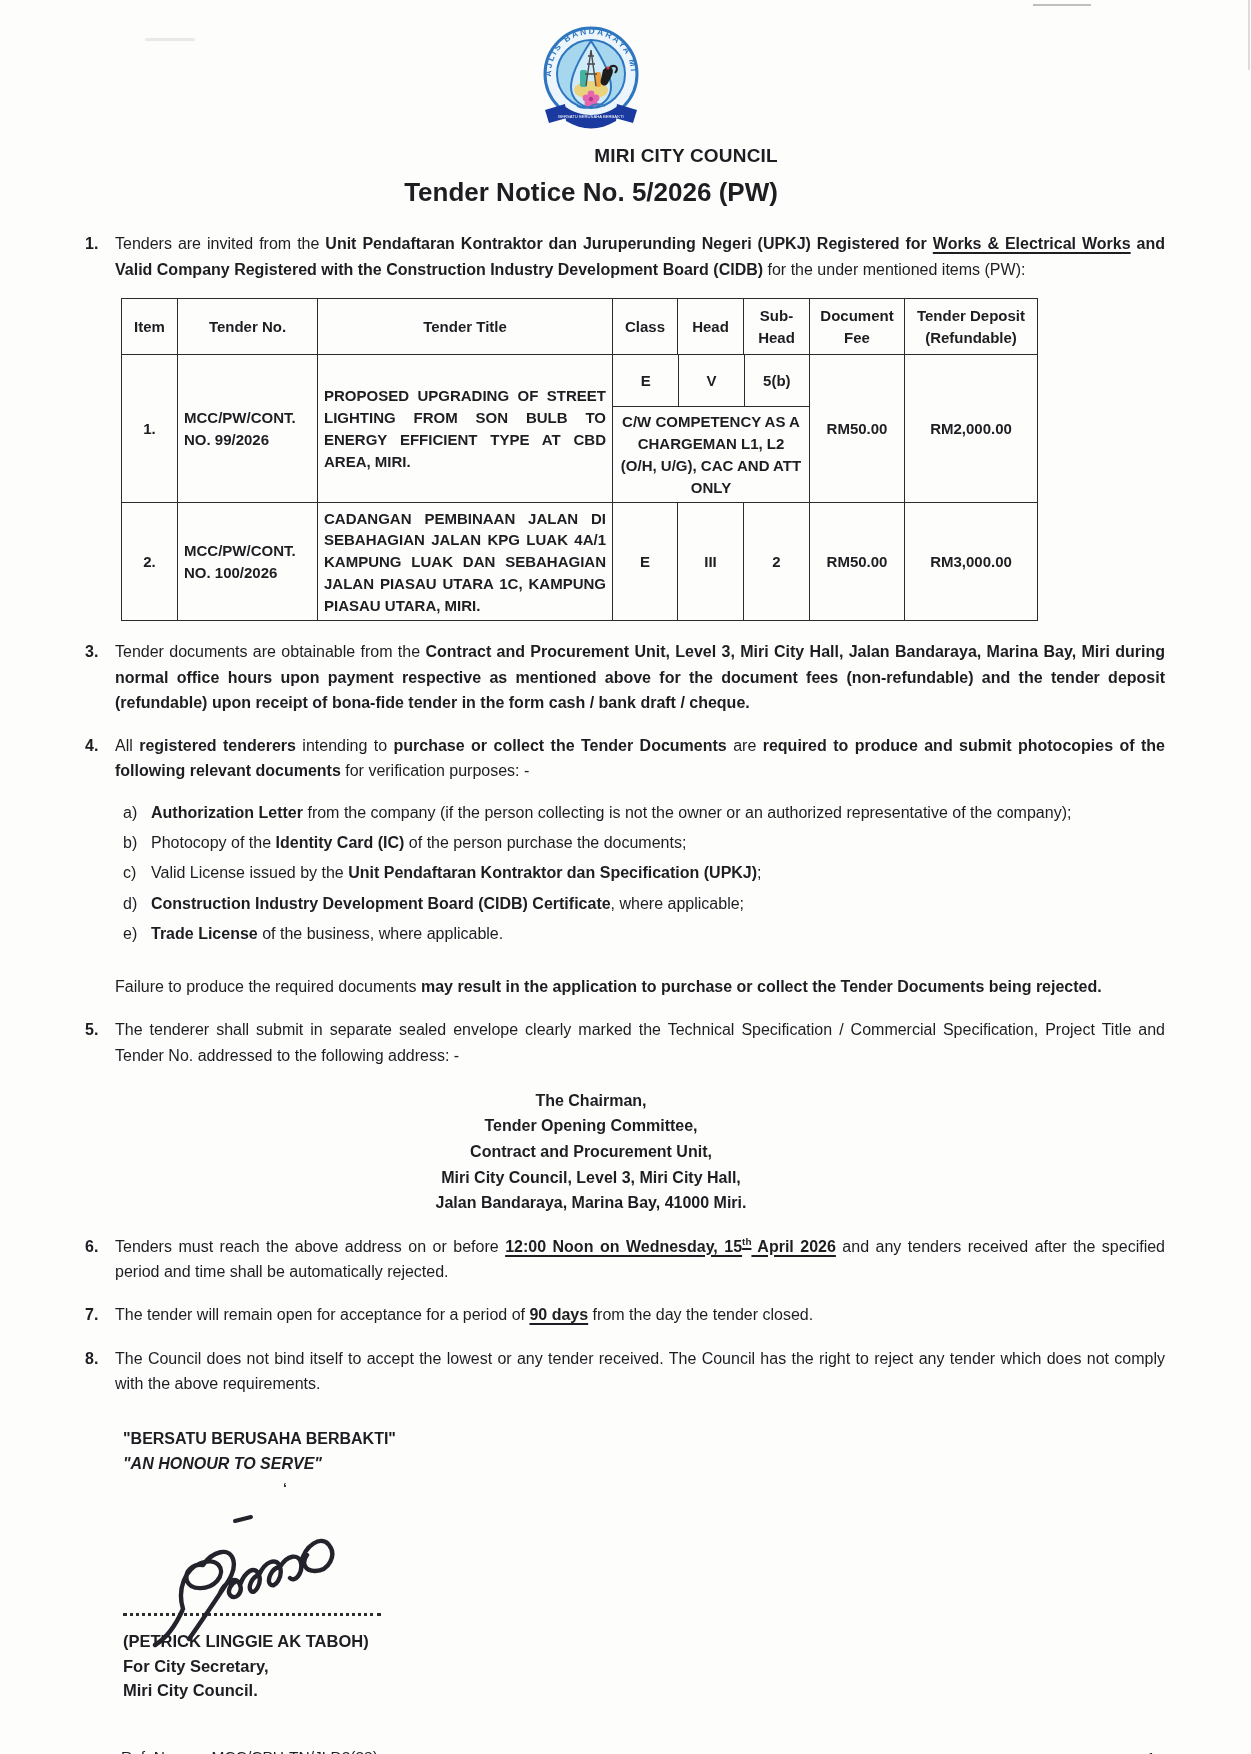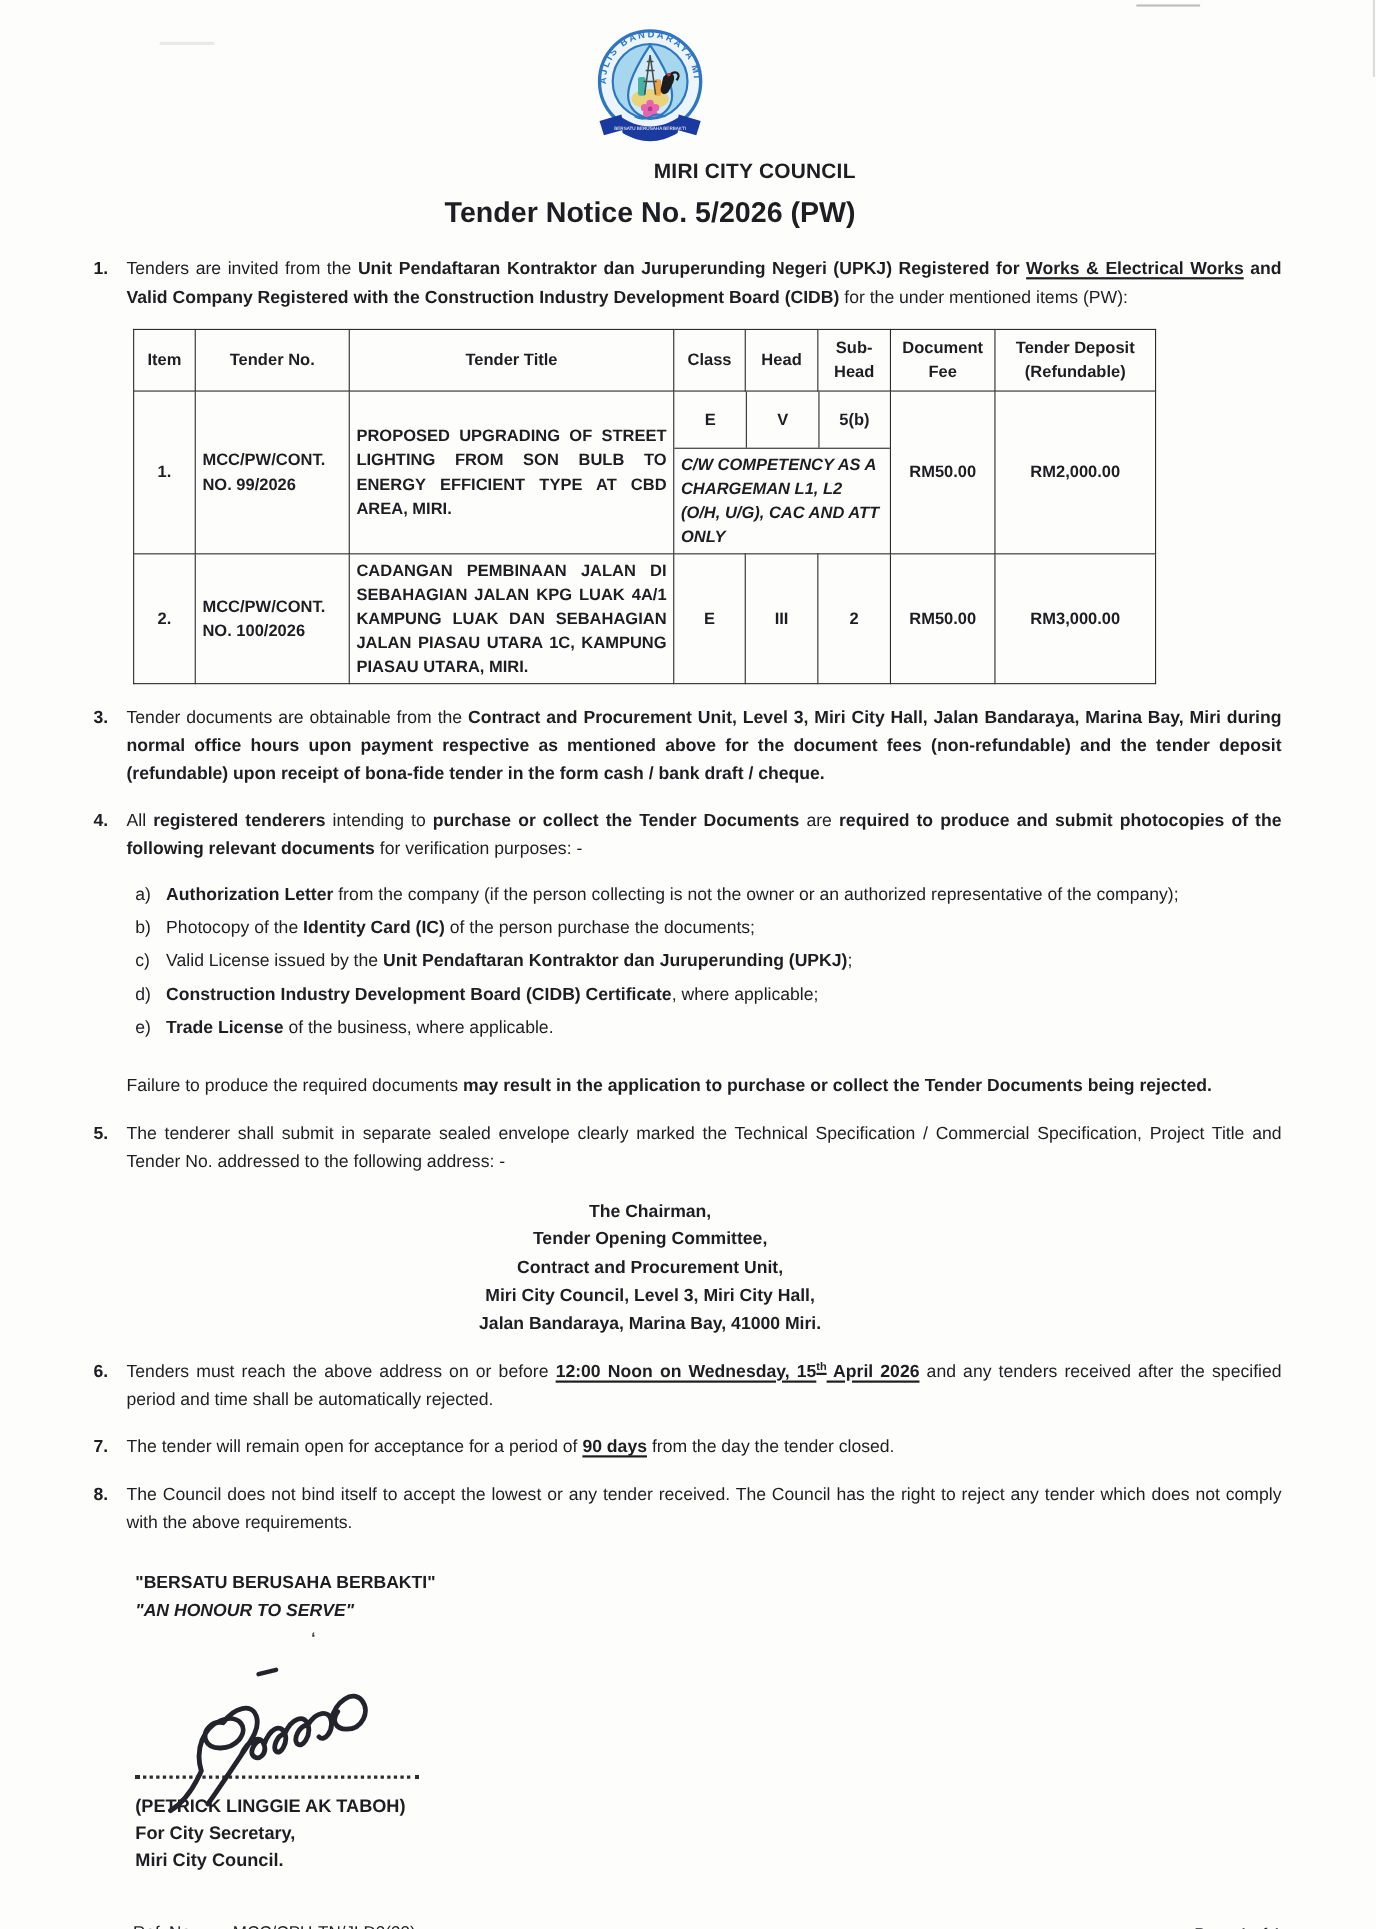--- a/index.html
+++ b/index.html
@@ -32,28 +32,28 @@
   .num-item { display:flex; margin-top:18px; }
   .num-item .num { width:30px; flex:0 0 30px; font-weight:700; }
   .num-item .body { flex:1; text-align:justify; }
 
   
   .tender-table { border-collapse:collapse; margin:16px 0 2px 36px; table-layout:fixed; }
   .tender-table td, .tender-table th { border:1.6px solid #2b2b2e; font-weight:700; font-size:15px; line-height:1.45; padding:4px 6px; vertical-align:middle; }
   .tender-table th { text-align:center; padding:6px 4px; }
   .col-item{width:56px;} .col-no{width:140px;} .col-title{width:295px;}
   .col-class{width:65px;} .col-head{width:66px;} .col-sub{width:66px;}
-  .col-fee{width:95px;} .col-dep{width:146px;}
+  .col-fee{width:95px;} .col-dep{width:133px;}
   .td-center { text-align:center; }
   .td-title { text-align:justify; padding:8px 9px; }
   .split-cell { padding:0 !important; vertical-align:top !important; }
   .split-top { display:flex; height:52px; border-bottom:1.6px solid #2b2b2e; }
   .split-top > div { flex:1 1 33.33%; display:flex; align-items:center; justify-content:center; }
   .split-top > div + div { border-left:1.6px solid #2b2b2e; }
-  .split-note { min-height:88px; display:flex; align-items:center; justify-content:center; padding:4px 6px;font-style:italic; }
+  .split-note { min-height:88px; display:flex; align-items:center; justify-content:center; text-align:center; padding:4px 6px; }
   .row1-td { height:142px; }
   .row2-td { height:118px; }
 
   .sub-list { margin:16px 0 0 38px; }
   .sub-item { display:flex; margin-top:5px; }
   .sub-item .lbl { width:28px; flex:0 0 28px; }
   .sub-item .body { flex:1; text-align:justify; }
 
   .failure-note { margin:28px 0 0 30px; text-align:justify; }
 
@@ -185,21 +185,21 @@
     <div class="sub-item">
       <div class="lbl">a)</div>
       <div class="body"><span class="b">Authorization Letter</span><span> from the company (if the person collecting is not the owner or an authorized representative of the company);</span></div>
     </div>
     <div class="sub-item">
       <div class="lbl">b)</div>
       <div class="body"><span>Photocopy of the </span><span class="b">Identity Card (IC)</span><span> of the person purchase the documents;</span></div>
     </div>
     <div class="sub-item">
       <div class="lbl">c)</div>
-      <div class="body"><span>Valid License issued by the </span><span class="b">Unit Pendaftaran Kontraktor dan Juruperunding (UPKJ)</span><span>;</span></div>
+      <div class="body"><span>Valid License issued by the </span><span class="b">Unit Pendaftaran Kontraktor dan Specification (UPKJ)</span><span>;</span></div>
     </div>
     <div class="sub-item">
       <div class="lbl">d)</div>
       <div class="body"><span class="b">Construction Industry Development Board (CIDB) Certificate</span><span>, where applicable;</span></div>
     </div>
     <div class="sub-item">
       <div class="lbl">e)</div>
       <div class="body"><span class="b">Trade License</span><span> of the business, where applicable.</span></div>
     </div>
   </div>

